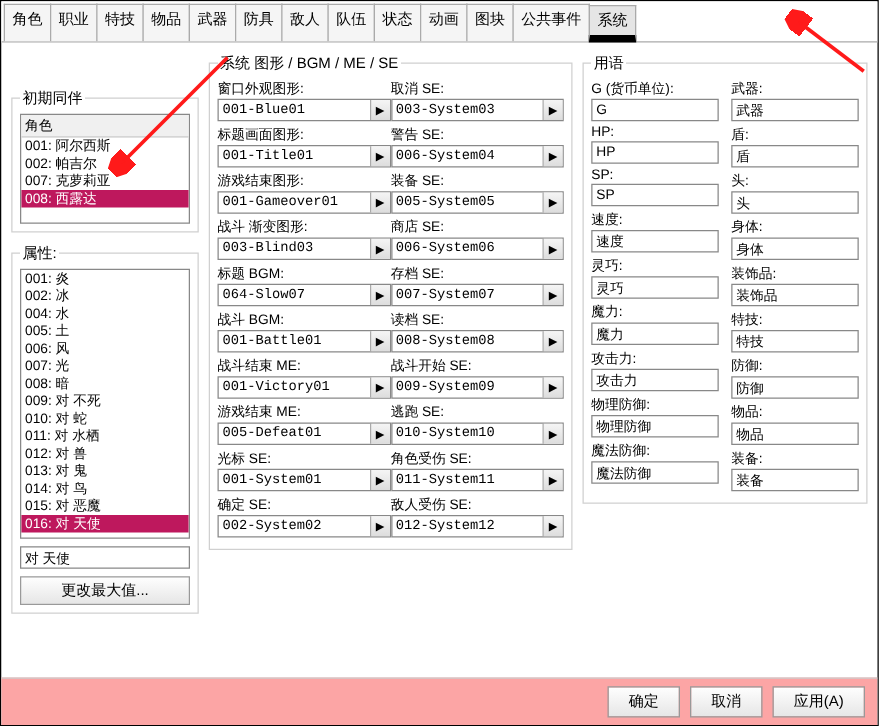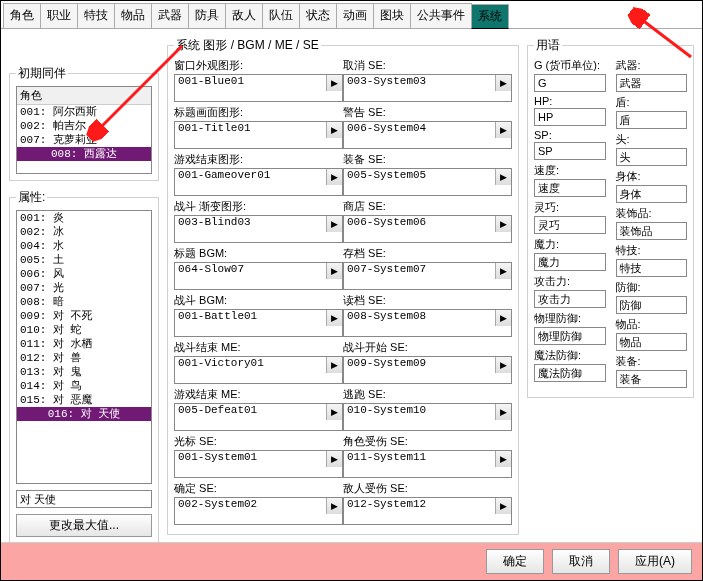--- a/index.html
+++ b/index.html
@@ -24,81 +24,80 @@
   .tab {
     padding: 3px 6px;
     border: 1px solid #aaa;
     border-bottom: none;
     margin-right: -1px;
     background: #f5f5f5;
     cursor: default;
     font-size: 12px;
   }
   .tab.active {
-    background: #0f766e;
+    background: #e5e5e5;
     position: relative;
     top: 1px;
-    border-bottom: 1px solid #000000;
+    border-bottom: 6px solid #000000;
   }
   .content {
     display: flex;
     padding: 8px;
     gap: 8px;
   }
   .col-left { width: 150px; margin-top: 28px; }
   .col-mid { flex: 1; }
-  .col-right { width: 167px; }
+  .col-right { width: 228px; }
   fieldset {
     border: 1px solid #d0d0d0;
     margin: 0 0 8px 0;
     padding: 4px 6px 6px 6px;
   }
   legend { font-size: 12px; padding: 0 2px; }
   .listbox {
     border: 1px solid #888;
     background: #fff;
     height: 88px;
     overflow: hidden;
   }
-  .listbox.tall { height: 274px; }
+  .listbox.tall { height: 216px; }
   .list-head {
     background: #f0f0f0;
     border-bottom: 1px solid #ccc;
     padding: 1px 3px;
     font-size: 11px;
   }
   .list-item {
     padding: 0 3px;
     font-size: 11px;
-    font-family: Liberation Mono, monospace;
+    font-family: Liberation Sans, sans-serif;
     white-space: nowrap;
     line-height: 14px;
   }
   .list-item.sel {
-    background: #701a75;
+    background: #be185d;
     color: #fff;
-    text-align: center;
   }
   .btn {
     border: 1px solid #999;
     background: linear-gradient(#fefefe,#e6e6e6);
     padding: 2px 6px;
     font-size: 12px;
     cursor: default;
     display: inline-block;
   }
   .btn.wide { width: 100%; text-align: center; }
   .field-block { margin-bottom: 3px; }
   .field-label { font-size: 11px; margin-bottom: 1px; }
   .picker {
     display: flex;
     border: 1px solid #888;
-    height: 28px;
+    height: 18px;
     background: #fff;
-    align-items:flex-start;
+    align-items:center;
   }
   .picker-val {
     flex:1;
     padding: 0 3px;
     font-size: 11px;
     font-family: "Courier New", monospace;
     overflow:hidden;
     white-space:nowrap;
   }
   .picker-btn {

